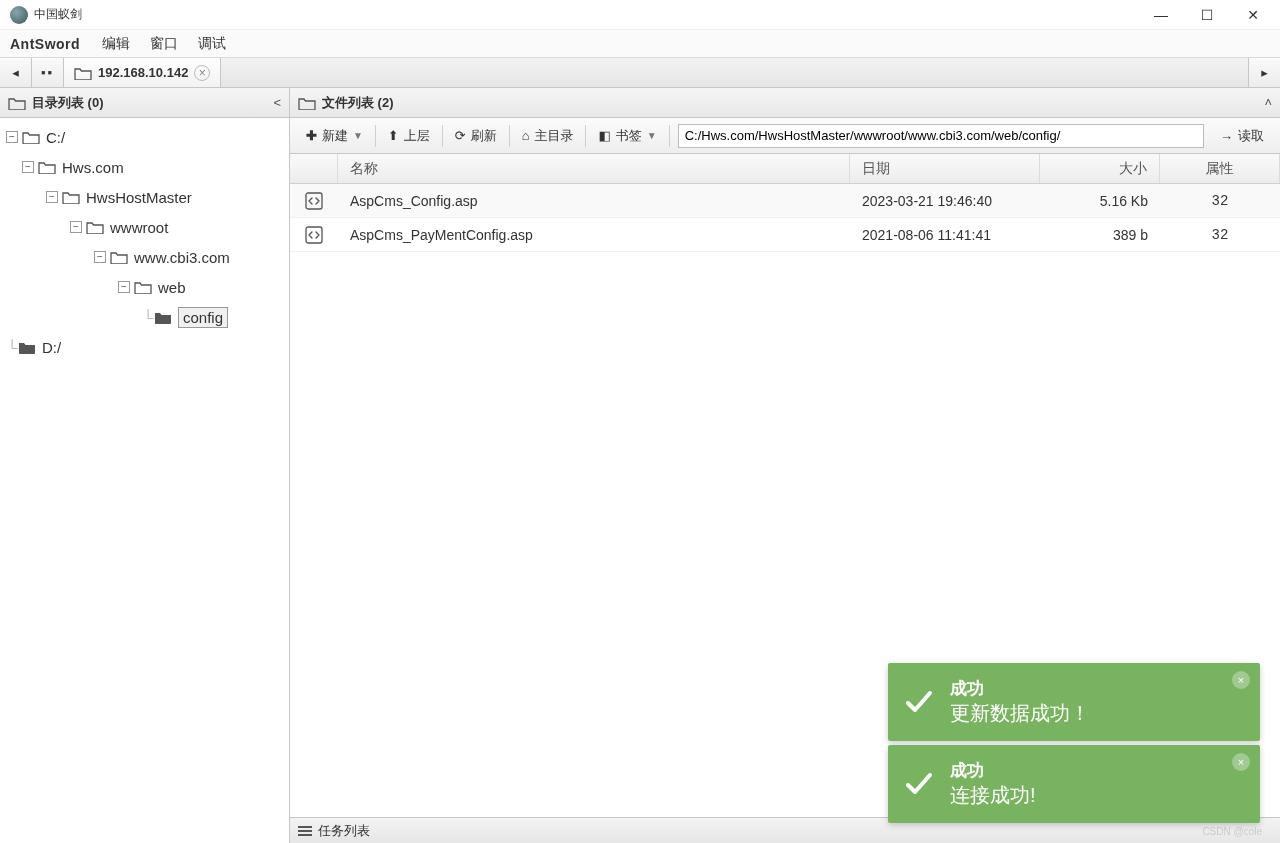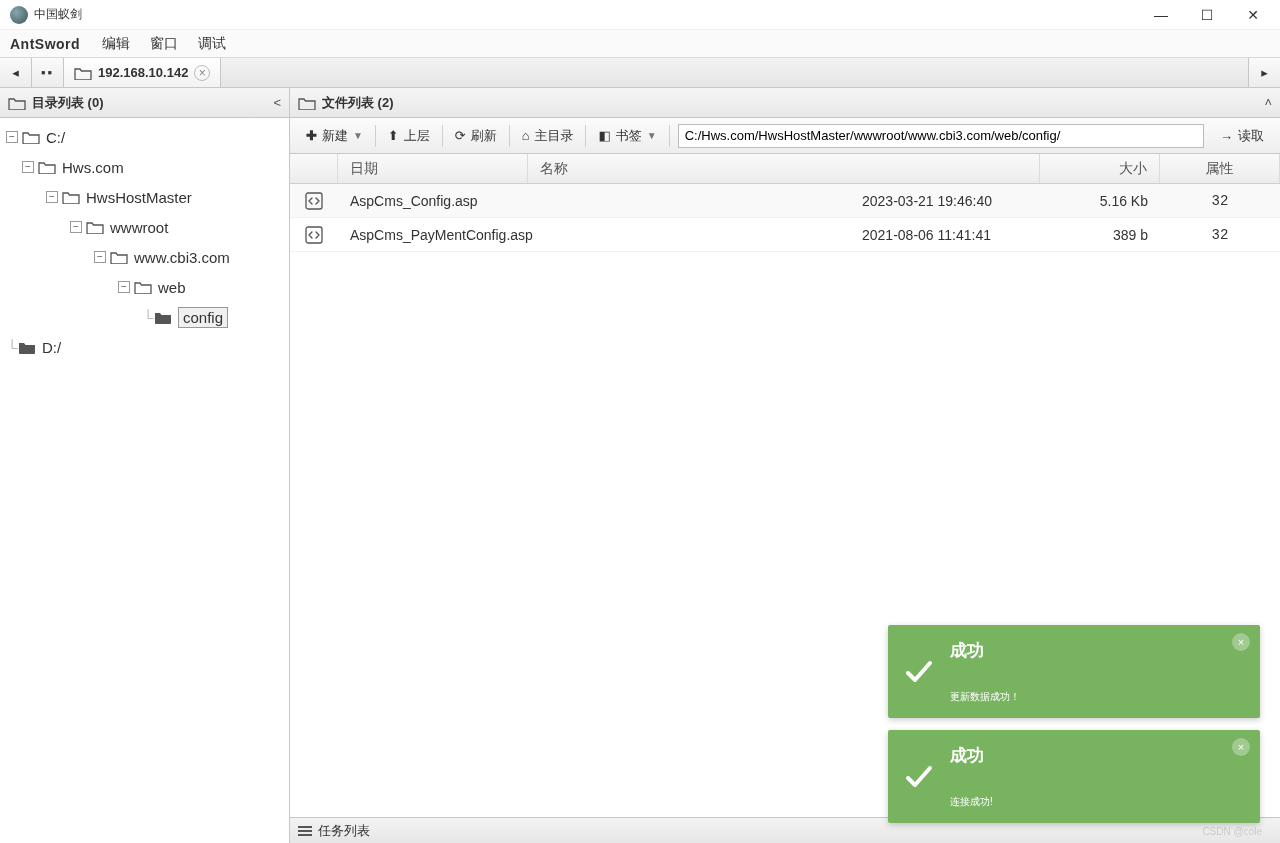--- a/index.html
+++ b/index.html
@@ -76,25 +76,25 @@
 .taskbar { height: 26px; background: linear-gradient(#f3f3f3,#e6e6e6); border-top: 1px solid #c7c7c7; display: flex; align-items: center; padding: 0 8px; font-size: 13px; gap: 6px; color: #333; }
 
 
 svg { display: block; }
 .ico-folder { width: 18px; height: 14px; }
 .ico-code { width: 18px; height: 18px; }
 .ico { font-family: Arial, sans-serif; }
 .bold { font-weight: bold; }
 
 
-.toasts { position: fixed; right: 20px; bottom: 20px; display: flex; flex-direction: column; gap: 12px; width: 372px; }
+.toasts { position: fixed; right: 20px; bottom: 20px; display: flex; flex-direction: column; gap: 4px; width: 372px; }
 .toast { background: #78b360; color: #fff; border-radius: 2px; box-shadow: 0 2px 6px rgba(0,0,0,0.2); padding: 14px 16px; display: flex; align-items: center; gap: 16px; position: relative; }
 .toast .check { width: 30px; height: 30px; }
 .toast .tt { font-size: 17px; font-weight: bold; }
-.toast .tm { font-size: 10px; margin-top: 28px; }
+.toast .tm { font-size: 20px; }
 .toast .tx { position: absolute; top: 8px; right: 10px; width: 18px; height: 18px; border-radius: 50%; background: rgba(255,255,255,0.3); color: #fff; display: flex; align-items: center; justify-content: center; font-size: 11px; }
 
 .watermark { position: fixed; right: 18px; bottom: 6px; font-size: 10px; color: rgba(0,0,0,0.15); }
 </style>
 </head>
 <body>
 
 <svg width="0" height="0" style="position:absolute">
   <defs>
     <g id="folder-open">
@@ -266,22 +266,22 @@
       <input class="pathinput" value="C:/Hws.com/HwsHostMaster/wwwroot/www.cbi3.com/web/config/" style="">
       <div class="btn">
         <span>→</span>
         <span>读取</span>
       </div>
     </div>
 
     <div class="filetable">
       <div class="thead">
         <div class="th col-icon"></div>
+        <div class="th col-name">名称</div>
         <div class="th col-date">日期</div>
-        <div class="th col-name">名称</div>
         <div class="th col-size">大小</div>
         <div class="th col-attr">属性</div>
       </div>
       <div id="file-rows">
           <div class="trow">
     <div class="td col-icon">
               <svg class="ico-code" viewBox="0 0 18 18">
                 <use href="#codefile"></use>
               </svg>
             </div>

